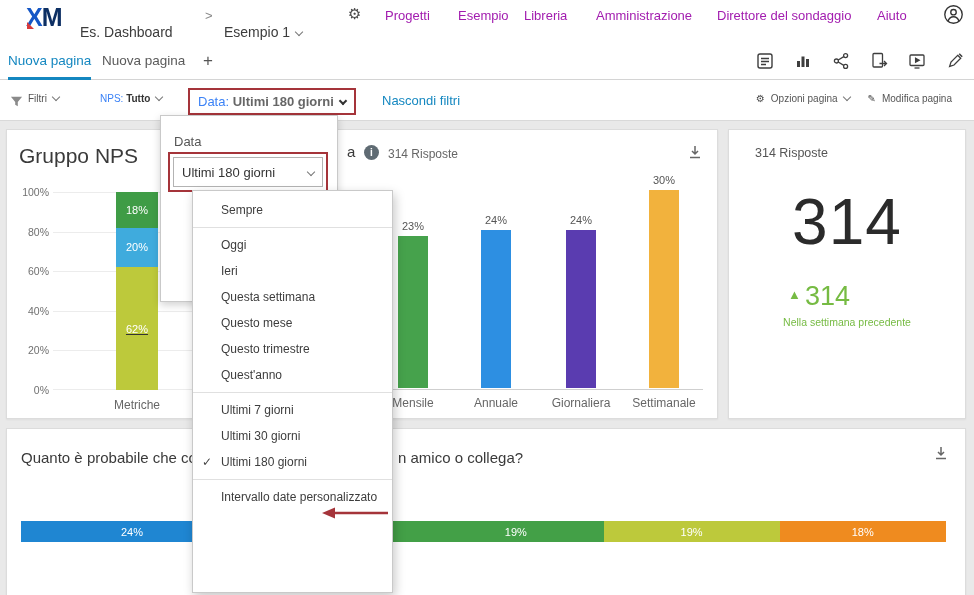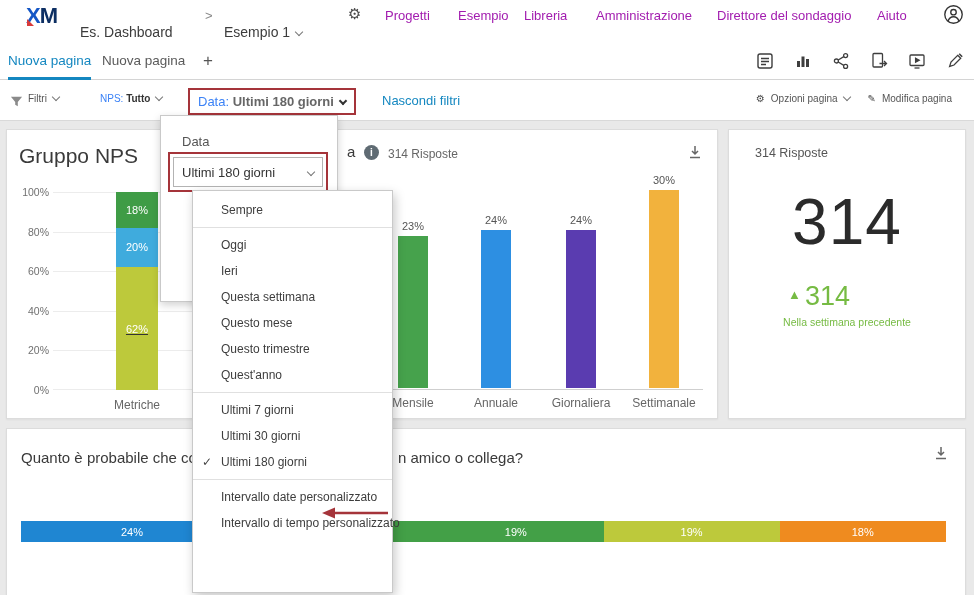--- a/index.html
+++ b/index.html
@@ -2,21 +2,21 @@
 <html style="--accent: #1487c0; --annotation: #a5343a; --positive: #76bb43; --content_bg: #e9e9e9;"><head>
 <meta charset="utf-8">
 <style>
   *{margin:0;padding:0;box-sizing:border-box}
   html,body{background:#fff}
   body{font-family:"Liberation Sans","DejaVu Sans",sans-serif;color:#333}
   .stage{position:relative;width:974px;height:595px;overflow:hidden;background:#fff}
 
   
   .topbar{position:absolute;left:0;top:0;width:100%;height:30px;background:#fff;z-index:10}
-  .logo{position:absolute;left:26px;top:3px;font-size:22px;font-weight:bold;letter-spacing:-1px;cursor:pointer}
+  .logo{position:absolute;left:26px;top:3px;font-size:25px;font-weight:bold;letter-spacing:-1px;cursor:pointer}
   .lx{color:#1557c6}.lm{color:#0d2f63}
   .laccent{position:absolute;left:1px;bottom:3px;width:0;height:0;border-left:7px solid #d93a3a;border-top:7px solid transparent}
   .crumb{position:absolute;top:24px;font-size:14px;color:#3c3c3c;cursor:pointer;white-space:nowrap}
   .crumb.sep{color:#888;font-size:13px;top:8px;cursor:default}
   .gearbtn{position:absolute;left:348px;top:5px;font-size:15px;color:#4a4a4a;cursor:pointer}
   .nav{position:absolute;top:8px;font-size:13px;color:#a21caf;text-decoration:none;white-space:nowrap;cursor:pointer}
   .account{position:absolute;right:10px;top:4px;width:21px;height:21px;cursor:pointer}
 
   
   .tabbar{position:absolute;left:0;top:30px;width:100%;height:50px;background:#fff;border-bottom:1px solid #d4d4d4;z-index:9}
@@ -85,21 +85,21 @@
   
   #card-like{left:6px;top:428px;width:960px;height:175px}
   .lt-left{position:absolute;left:14px;top:20px;font-size:15px;color:#3a3a3a;white-space:nowrap}
   .lt-right{position:absolute;left:391px;top:20px;font-size:15px;color:#3a3a3a;white-space:nowrap}
   .hbar{position:absolute;left:14px;top:92px;width:925px;height:21px;display:flex}
   .hseg{display:flex;align-items:center;justify-content:center;height:100%;cursor:pointer}
   .hseg span{font-size:11px;color:#fff}
 
   
   .popover{position:absolute;left:160px;top:115px;width:178px;height:187px;background:#fff;border:1px solid #c9c9c9;box-shadow:0 3px 8px rgba(0,0,0,.18);z-index:20}
-  .pop-head{position:absolute;left:21px;top:18px;font-size:13px;color:#555}
+  .pop-head{position:absolute;left:13px;top:18px;font-size:13px;color:#555}
   .pop-select{position:absolute;left:12px;top:41px;width:150px;height:30px;border:1px solid #b3b3b3;background:#fff;font-size:13px;color:#333;padding:0 8px;display:flex;justify-content:space-between;align-items:center;cursor:pointer}
   .pop-redbox{position:absolute;left:7px;top:36px;width:160px;height:40px;border:2px solid var(--annotation);pointer-events:none;z-index:5}
   .menu{position:absolute;left:192px;top:190px;width:201px;height:403px;background:#fff;border:1px solid #c9c9c9;box-shadow:2px 4px 10px rgba(0,0,0,.22);z-index:30;padding:6px 0}
   .mi{height:26px;line-height:26px;padding-left:28px;font-size:12px;color:#3d3d3d;position:relative;white-space:nowrap;cursor:pointer}
   .mdiv{height:1px;background:#e0e0e0;margin:4px 0}
   .chk{position:absolute;left:9px;top:0;font-size:12px;color:#444}
   .arrow{position:absolute;left:322px;top:505px;width:66px;height:16px;z-index:40;pointer-events:none}
   .arrow line{stroke:var(--annotation);stroke-width:2.4}
   .arrow polygon{fill:var(--annotation)}
 </style>
@@ -306,21 +306,20 @@
     <div class="mi"><span>Questa settimana</span></div>
     <div class="mi"><span>Questo mese</span></div>
     <div class="mi"><span>Questo trimestre</span></div>
     <div class="mi"><span>Quest'anno</span></div>
     <div class="mdiv"></div>
     <div class="mi"><span>Ultimi 7 giorni</span></div>
     <div class="mi"><span>Ultimi 30 giorni</span></div>
     <div class="mi"><span class="chk">✓</span><span>Ultimi 180 giorni</span></div>
     <div class="mdiv"></div>
     <div class="mi"><span>Intervallo date personalizzato</span></div>
-    <div class="mi"><span>Intervallo di tempo personalizzato</span></div>
   </div>
 
   <svg class="arrow" viewBox="0 0 66 16">
     <line x1="12" y1="8" x2="66" y2="8"></line>
     <polygon points="0,8 13,2.5 13,13.5"></polygon>
   </svg>
 
 </div>
 
 </body></html>

